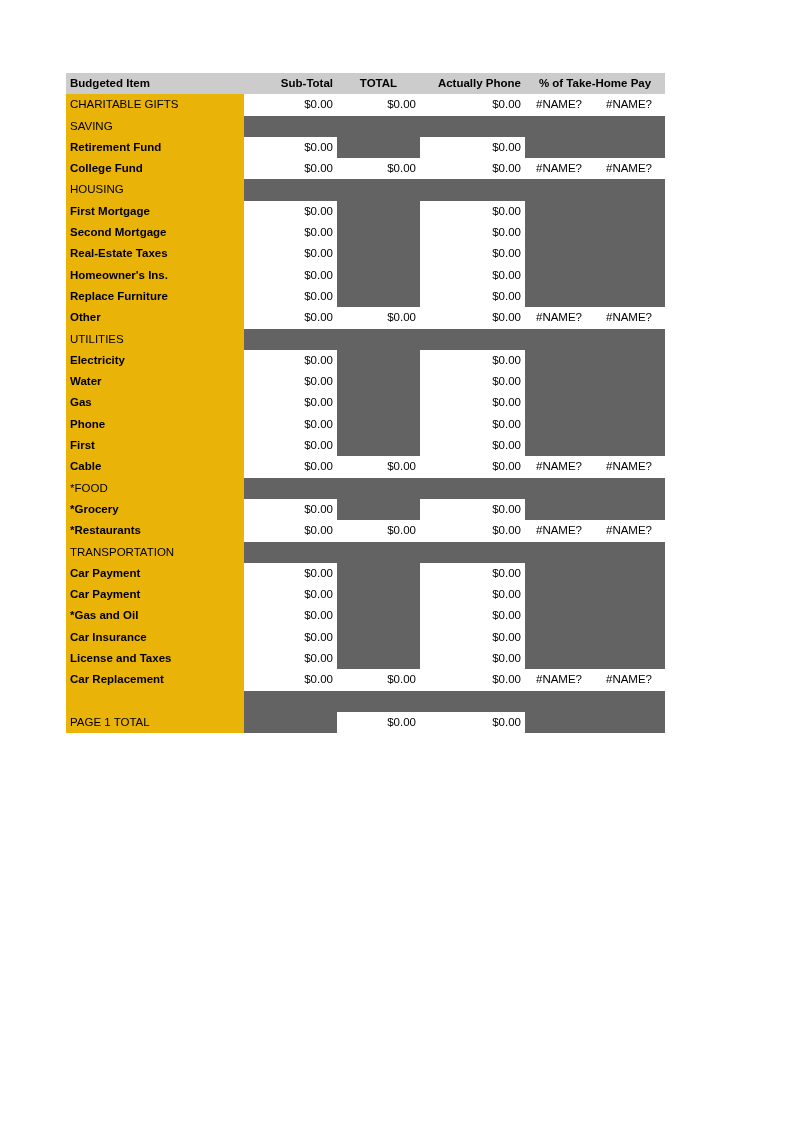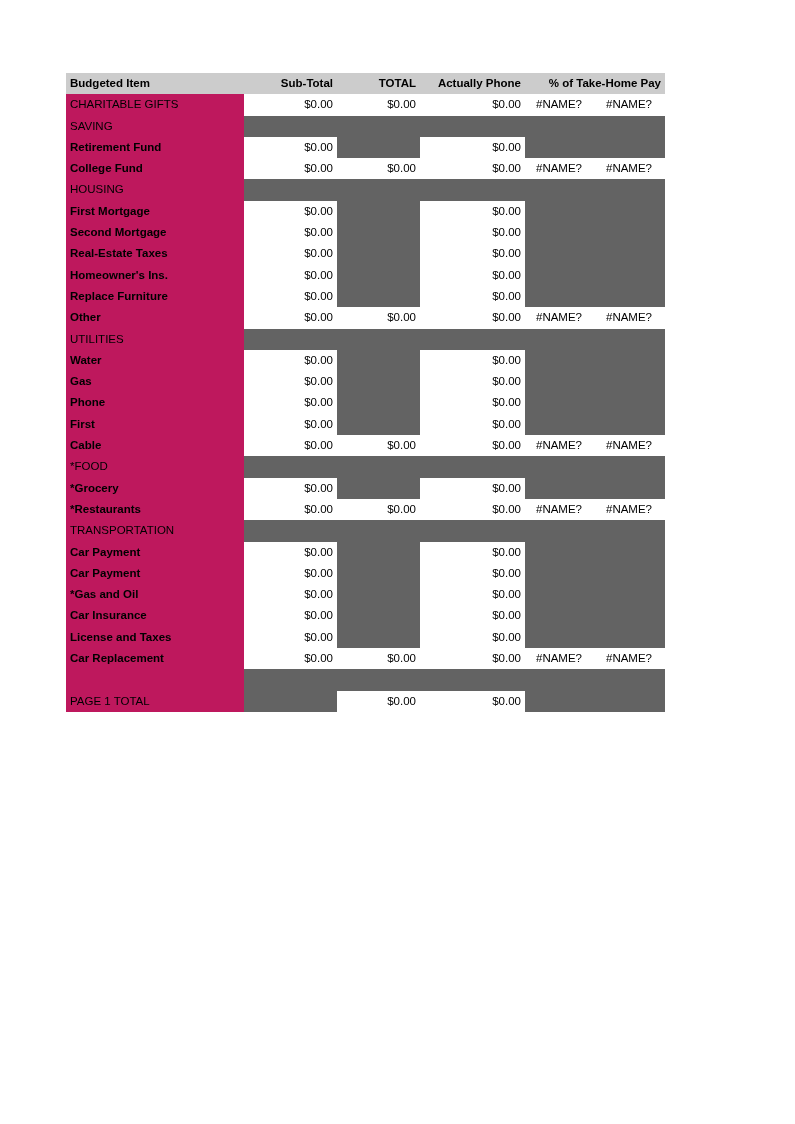--- a/index.html
+++ b/index.html
@@ -19,29 +19,29 @@
   }
   
   col.c-label{width:178px;}
   col.c-sub{width:93px;}
   col.c-total{width:83px;}
   col.c-spent{width:105px;}
   col.c-pcta{width:68px;}
   col.c-pctb{width:72px;}
 
   
-  .lab{background:#be185d;margin-left:26px;}
+  .lab{background:#eab308;margin-left:26px;}
   .dark{background:#636363;}
   .white{background:#ffffff;}
 
   
   .hdr{background:#cccccc;font-weight:bold;}
   .hdr.l{text-align:left;}
   .hdr.r{text-align:right;}
-  .hdr.c{text-align:right;}
+  .hdr.c{text-align:center;}
   .cat{font-weight:normal;text-align:left;}
   .item{font-weight:bold;text-align:left;padding-left:39px;}
   .item-right{font-weight:bold;text-align:right;padding-right:12px;}
   .num{text-align:right;}
   .nm{text-align:center;}
   .tot{font-weight:normal;text-align:left;}
   .bb-dark{border-bottom:1px solid #555555;}
   .bl-dark{border-left:1px solid #333333;}
   .outer-top{border-top:1px solid #9a9a9a;}
   .outer-bot{border-bottom:1.5px solid #555555;}
@@ -161,20 +161,28 @@
         </tr>
         <tr>
           <td class="lab outer-left cat">UTILITIES</td>
           <td class="dark num"></td>
           <td class="dark num"></td>
           <td class="dark num"></td>
           <td class="dark nm"></td>
           <td class="dark nm bl-dark outer-right"></td>
         </tr>
         <tr>
+          <td class="lab outer-left item">Electricity</td>
+          <td class="white num">$0.00</td>
+          <td class="dark num"></td>
+          <td class="white num">$0.00</td>
+          <td class="dark nm"></td>
+          <td class="dark nm bl-dark outer-right"></td>
+        </tr>
+        <tr>
           <td class="lab outer-left item">Water</td>
           <td class="white num">$0.00</td>
           <td class="dark num"></td>
           <td class="white num">$0.00</td>
           <td class="dark nm"></td>
           <td class="dark nm bl-dark outer-right"></td>
         </tr>
         <tr>
           <td class="lab outer-left item">Gas</td>
           <td class="white num">$0.00</td>

